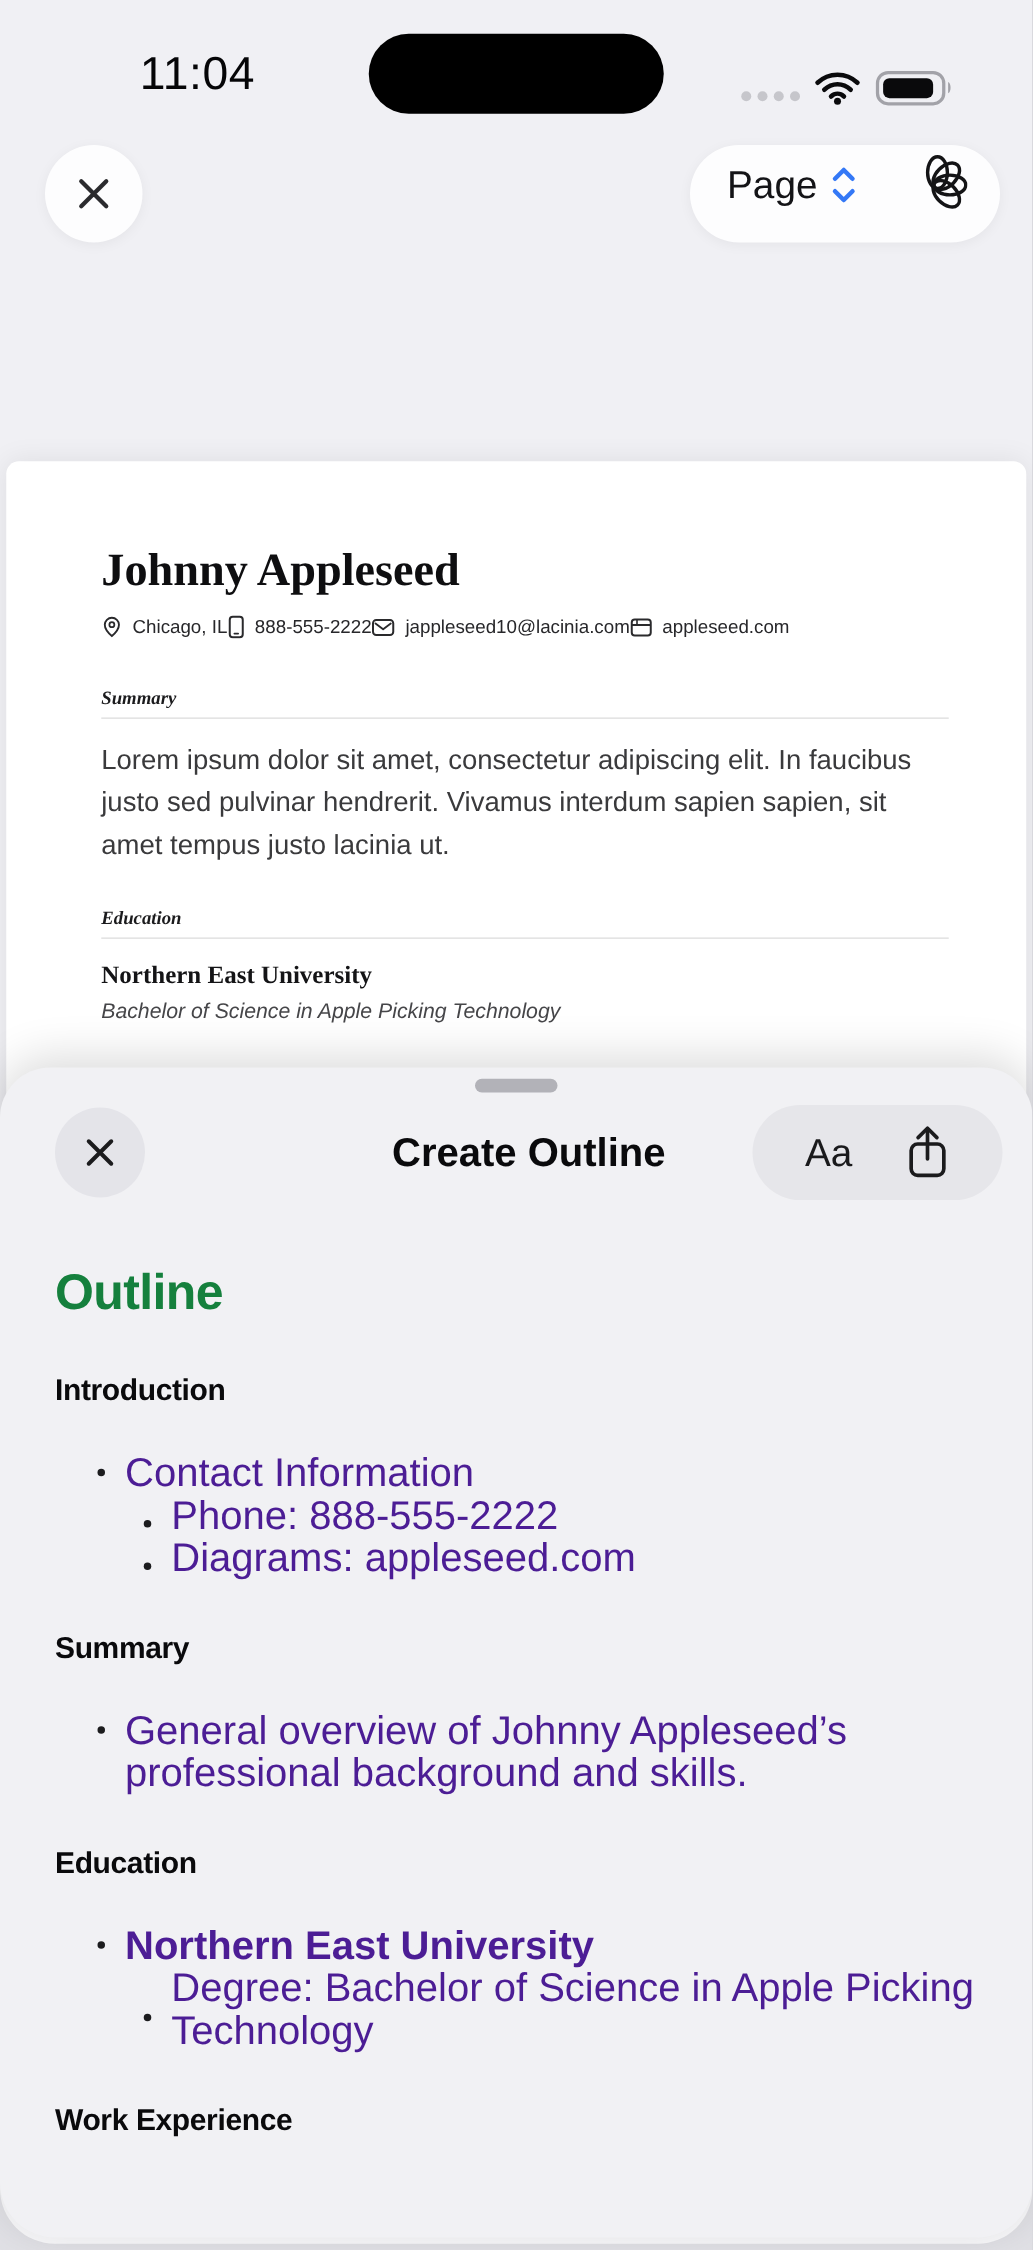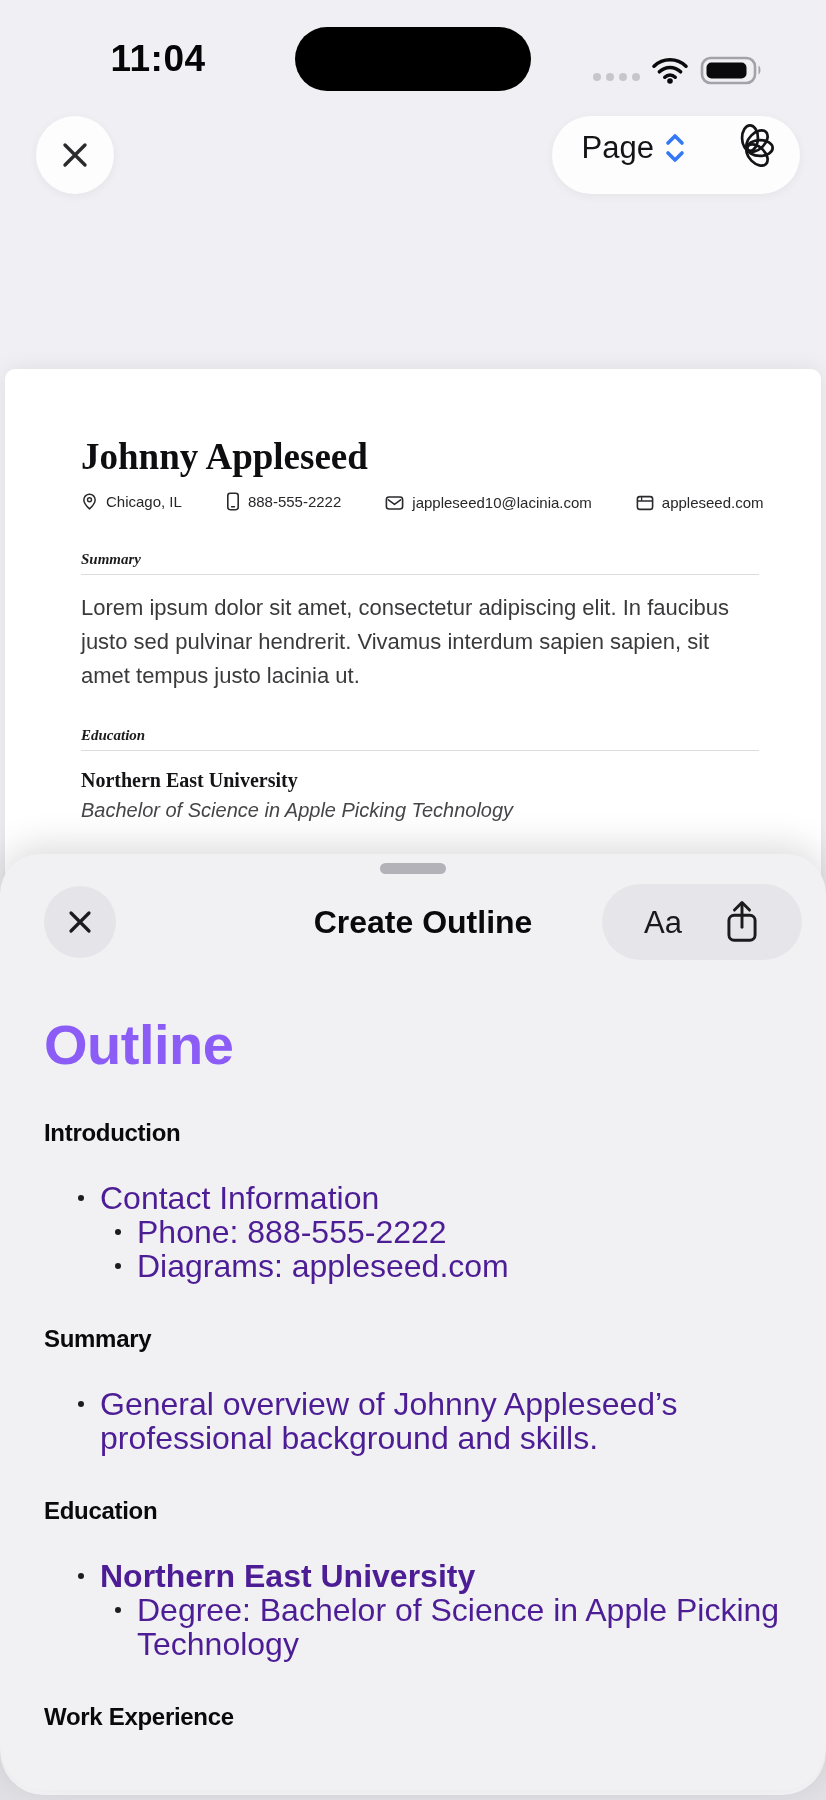--- a/index.html
+++ b/index.html
@@ -5,49 +5,49 @@
   html,body{margin:0;padding:0;background:#c8c8cd;}
   *{box-sizing:border-box;}
   #screen{
     position:relative;width:826px;height:1800px;margin:0 auto;
     background:#f0f0f4;overflow:hidden;
     font-family:"Liberation Sans",sans-serif;color:#111;
   }
   
   .statusbar{position:absolute;top:0;left:0;right:0;height:110px;}
   .time{position:absolute;left:78px;top:38px;width:160px;text-align:center;
-    font-size:37px;font-weight:700;letter-spacing:.5px;color:#050507;}
+    font-size:37px;font-weight:400;letter-spacing:.5px;color:#050507;}
   .island{position:absolute;left:295px;top:27px;width:236px;height:64px;
     background:#000;border-radius:33px;}
   .status-icons{position:absolute;right:62px;top:48px;display:flex;align-items:center;gap:11px;height:44px;}
   .cell-dots{display:flex;gap:5px;align-items:center;margin-top:14px;}
   .cell-dots i{width:8px;height:8px;border-radius:50%;background:#c6c6cb;display:block;}
   
   .btn-close-top{position:absolute;left:36px;top:116px;width:78px;height:78px;border-radius:50%;
     background:#fdfdfe;box-shadow:0 2px 10px rgba(0,0,0,.05);display:flex;align-items:center;justify-content:center;}
   .pill-top{position:absolute;right:26px;top:116px;height:78px;border-radius:39px;
     background:#fdfdfe;box-shadow:0 2px 10px rgba(0,0,0,.05);
     display:flex;align-items:center;padding:0 26px 15px 30px;gap:10px;}
   .page-label{font-size:31px;color:#141417;}
   .ai-icon{margin-left:30px;display:flex;}
   
   .doc{position:absolute;left:5px;right:5px;top:369px;height:1431px;background:#fff;
     border-radius:10px 10px 0 0;box-shadow:0 0 22px rgba(0,0,0,.08);
     padding:66px 62px 0 76px;z-index:1;}
   .doc-name{font-family:"Liberation Serif",serif;font-size:37px;font-weight:700;color:#0e0e10;margin:0;}
-  .contact-row{display:flex;align-items:flex-end;gap:44px;margin-top:14px;font-size:15px;color:#27272a;}
+  .contact-row{display:flex;align-items:center;margin-top:14px;font-size:15px;color:#27272a;}
   .contact-item{display:flex;align-items:center;gap:8px;white-space:nowrap;}
   .sec-label{font-family:"Liberation Serif",serif;font-style:italic;font-weight:700;
     font-size:15px;color:#1b1b1d;}
   .rule{border:0;border-top:1px solid #dcdcdc;margin:6px 0 0;}
   .doc-summary-label{margin-top:40px;}
   .doc-para{font-size:22px;line-height:1.55;color:#3a3a3c;margin:16px 0 0;}
   .doc-edu-label{margin-top:34px;}
   .doc-school{font-family:"Liberation Serif",serif;font-size:20px;font-weight:700;color:#141416;margin-top:18px;}
-  .doc-degree{font-style:italic;font-size:20px;color:#464649;margin-top:7px;}
+  .doc-degree{font-style:italic;font-size:17px;color:#464649;margin-top:7px;}
   .doc-cols{display:grid;grid-template-columns:334px 1fr;column-gap:23px;margin-top:46px;}
   .timeline{position:relative;padding-left:37px;margin-top:16px;}
   .tl-dot{position:absolute;left:5px;top:7px;width:12px;height:12px;border:2px solid #232325;border-radius:50%;background:#fff;}
   .tl-line{position:absolute;left:11px;top:24px;width:2px;height:70px;background:#232325;}
   .company{font-family:"Liberation Serif",serif;font-size:23px;font-weight:700;color:#121214;}
   .role-row{display:flex;justify-content:space-between;align-items:baseline;margin-top:7px;}
   .role{font-style:italic;font-size:17px;color:#48484a;}
   .dates{font-family:"Liberation Serif",serif;font-size:14px;color:#2e2e30;}
   .work-bullet{font-size:15px;color:#515154;margin-top:15px;}
   .work-bullet-2{font-size:15px;color:#515154;opacity:.45;margin-top:6px;}
@@ -65,28 +65,28 @@
   .sheet-header{position:absolute;top:30px;left:44px;right:24px;height:76px;}
   .sheet-close{position:absolute;left:0;top:2px;width:72px;height:72px;border-radius:50%;
     background:#e4e4e9;display:flex;align-items:center;justify-content:center;}
   .sheet-title{position:absolute;left:0;right:0;top:0;height:76px;line-height:76px;
     text-align:center;font-size:32px;font-weight:700;color:#0a0a0c;pointer-events:none;}
   .sheet-pill{position:absolute;right:0;top:0;width:200px;height:76px;border-radius:38px;
     background:#e6e6ea;display:flex;align-items:center;justify-content:space-evenly;}
   .aa-btn{font-size:31px;font-weight:500;color:#1a1a1c;line-height:1;}
   
   .outline{position:absolute;top:152px;left:44px;right:40px;bottom:0;overflow:hidden;}
-  .outline-title{font-size:56px;font-weight:700;letter-spacing:-.5px;color:#8b5cf6;margin:6px 0 0;}
+  .outline-title{font-size:40px;font-weight:700;letter-spacing:-.5px;color:#15803d;margin:6px 0 0;}
   .o-h2{font-size:24px;font-weight:700;letter-spacing:-.3px;color:#0a0a0c;margin:42px 0 0;}
   .o-list{margin:34px 0 0;}
   .o-li{display:flex;font-size:32px;line-height:34px;color:#4c1d95;}
   .o-li + .o-li{margin-top:0px;}
   .o-li .dot{flex:none;width:6px;height:6px;border-radius:50%;background:#1c1c1e;margin:14px 16px 0 0;}
   .lvl1{padding-left:34px;}
-  .lvl2{padding-left:71px;}
+  .lvl2{padding-left:71px;align-items:center;}
   .o-li.bold .li-text{font-weight:700;}
   .li-text{flex:1;}
   svg{display:block;}
 </style>
 </head>
 <body>
 
 <div id="screen">
 
   <div class="statusbar">

